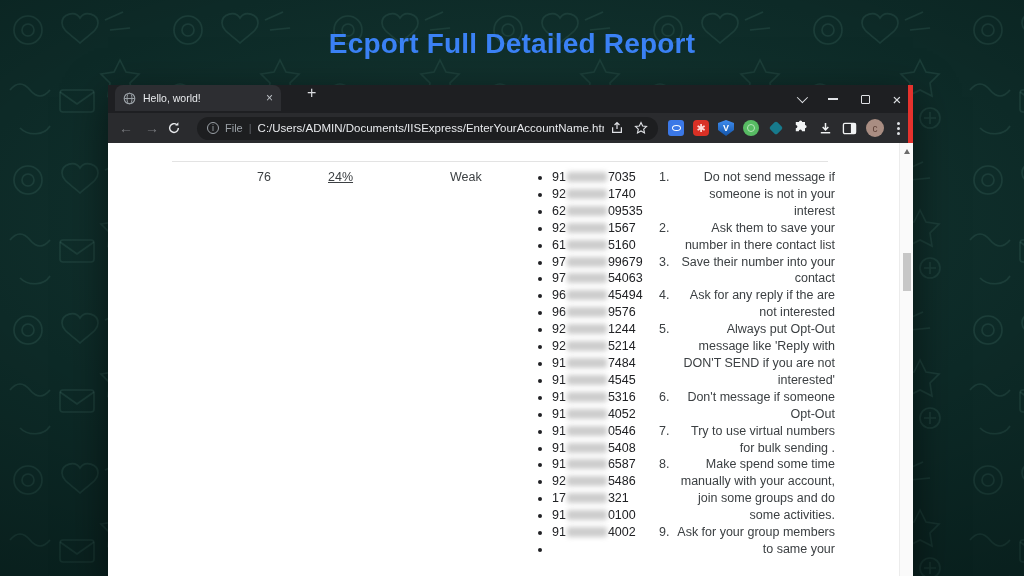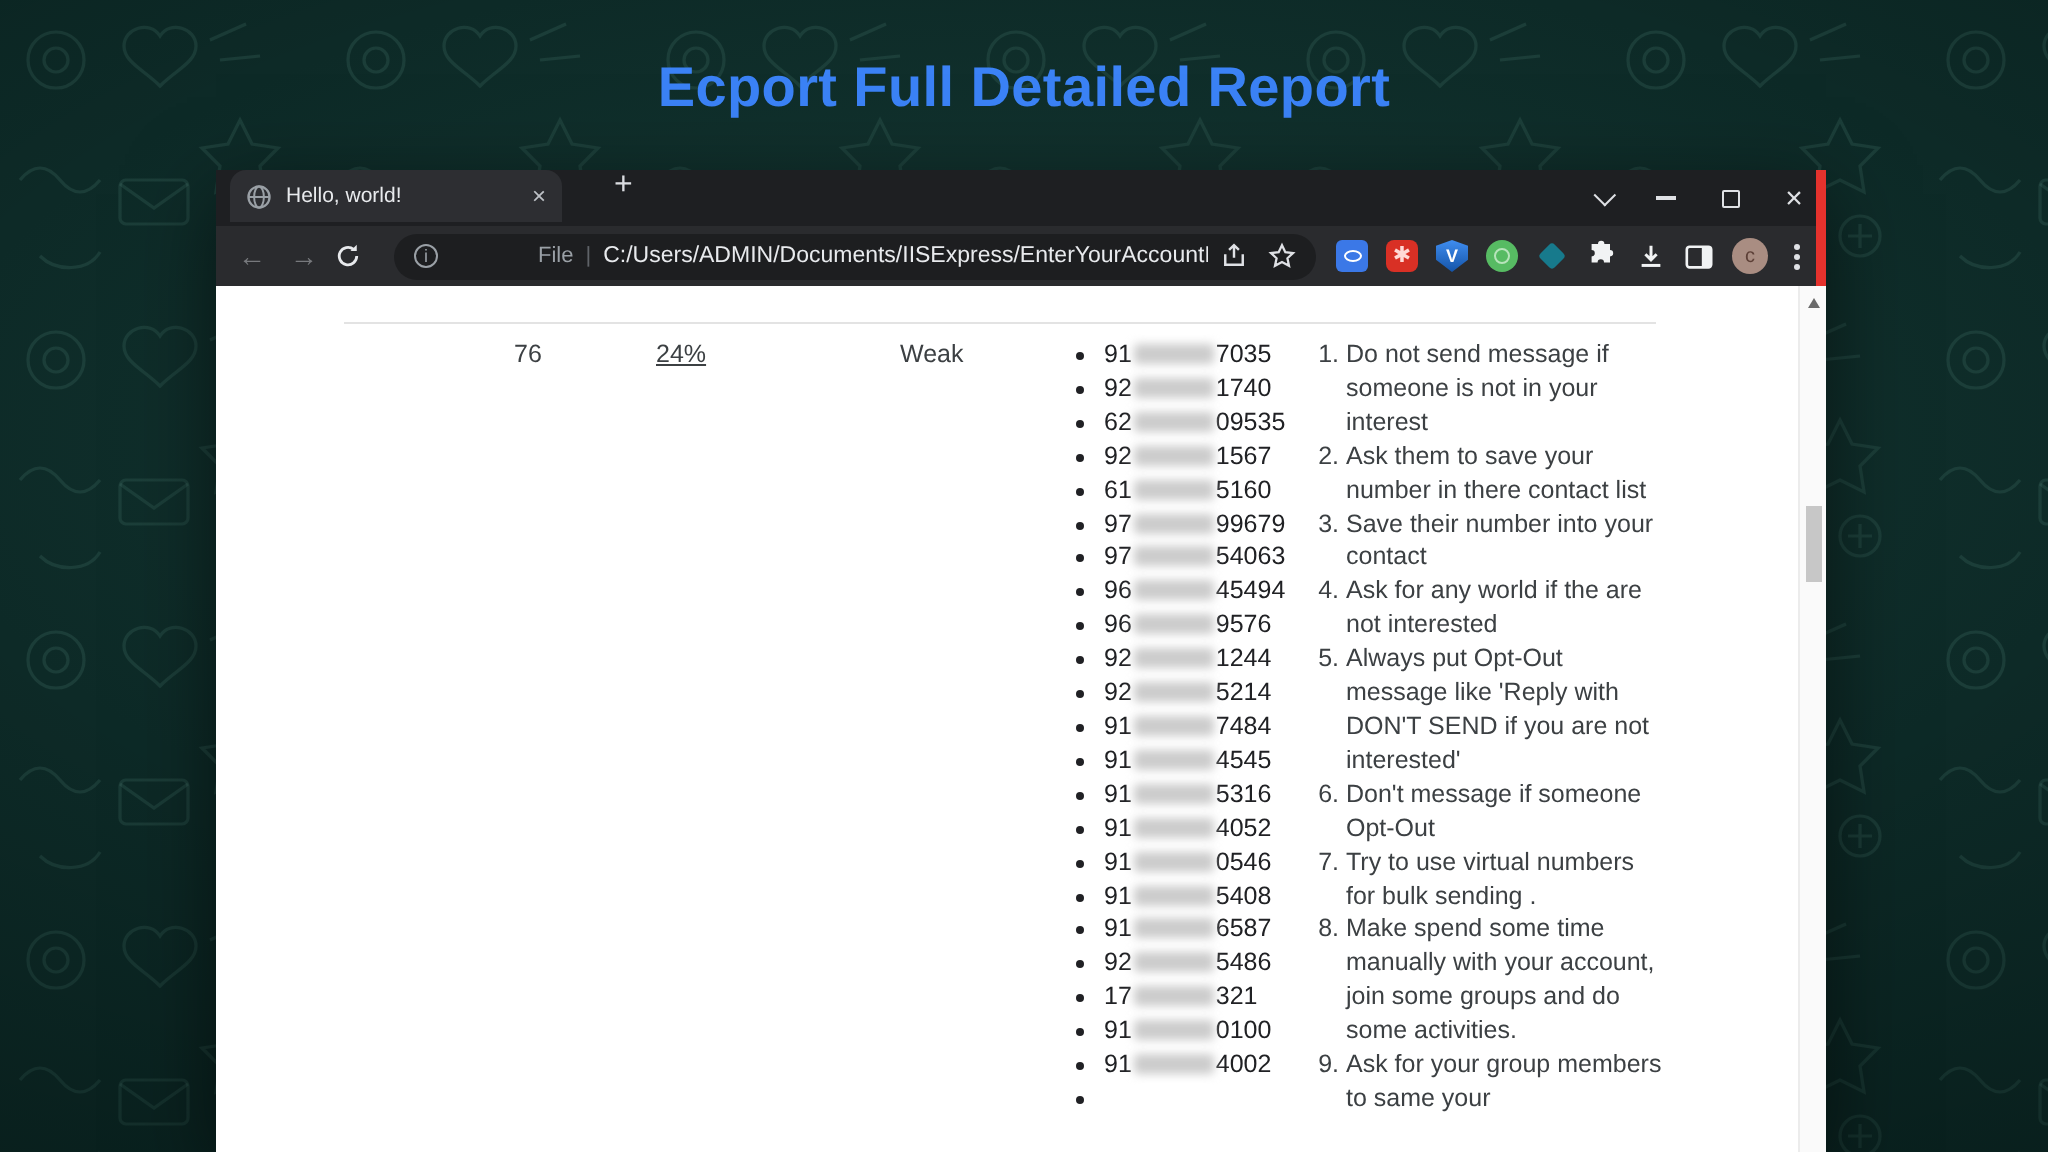--- a/index.html
+++ b/index.html
@@ -31,21 +31,21 @@
   .maxbox { width:9px; height:9px; border:1.5px solid #dfe1e5; border-radius:1px; }
   .wc-close { font-size:15px; }
 
   .toolbar { height:30px; background:#2a2b2e; display:flex; align-items:center; padding:0 7px; gap:4px; position:relative; }
   .nav-btn { width:22px; text-align:center; font-size:14px; }
   .nav-dim { color:#77797d; }
   .omnibox { flex:1; height:23px; background:#1d1e20; border-radius:12px; margin:0 4px;
     display:flex; align-items:center; padding:0 10px; gap:6px; min-width:0; }
   .omni-info { color:#9aa0a6; font-size:11px; border:1px solid #9aa0a6; border-radius:50%;
     width:12px; height:12px; display:flex; align-items:center; justify-content:center; font-size:9px; flex-shrink:0; }
-  .omni-scheme { color:#9aa0a6; font-size:11px; flex-shrink:0;margin-left:44px; }
+  .omni-scheme { color:#9aa0a6; font-size:11px; flex-shrink:0; }
   .omni-sep { color:#5f6368; font-size:11px; flex-shrink:0; }
   .omni-url { color:#e8eaed; font-size:11.5px; white-space:nowrap; overflow:hidden; flex:1; }
   .omni-actions { display:flex; gap:10px; flex-shrink:0; }
   .tb-icons { display:flex; align-items:center; gap:9px; padding:0 2px; }
   .ext { width:16px; height:16px; border-radius:3px; display:flex; align-items:center; justify-content:center; flex-shrink:0; }
   .ext-blue { background:#3b78e7; }
   .ext-blue i { width:9px; height:6px; border:1.5px solid #fff; border-radius:50%; }
   .ext-red { background:#d93025; border-radius:4px; color:#ffd9d6; font-size:11px; line-height:1; }
   .ext-shield { background:linear-gradient(#3f8df0,#1454a8); border-radius:2px;
     clip-path:polygon(50% 0,100% 18%,100% 62%,50% 100%,0 62%,0 18%); color:#fff; font-size:9px; font-weight:700; }
@@ -66,21 +66,21 @@
   .c-label  { left:77px;  width:72px; }
   .c-count  { left:149px; }
   .c-pct    { left:220px;text-decoration:underline; }
   .c-weak   { left:342px; }
   .c-list   { left:417px; width:126px; }
   .c-tips   { left:549px; width:178px; }
   .num-list { list-style:disc; margin-top:0; padding-left:27px; color:#202124; }
   .num-list li { line-height:16.9px; white-space:nowrap; }
   .blurred { display:inline-block; width:40px; height:10px; background:#cccccc;
     border-radius:2px; filter:blur(2.5px); vertical-align:-1px; margin:0 1px; }
-  .tips-list { padding-left:16px; }
+  .tips-list { padding-left:16px;text-align:right; }
   .tips-list li { line-height:16.9px; margin:0; }
 
   
   .scrollbar { position:absolute; top:0; right:0; width:14px; height:100%;
     background:#fafafa; border-left:1px solid #ececec; }
   .sb-up { position:absolute; top:6px; left:4px; width:0; height:0;
     border-left:3.5px solid transparent; border-right:3.5px solid transparent; border-bottom:5px solid #6b6b6b; }
   .sb-thumb { position:absolute; top:110px; left:2.5px; width:8px; height:38px; background:#c7c7c7; }
 
   svg.icon { display:block; }
@@ -258,21 +258,21 @@
 
     <div class="cell c-tips">
       <ol class="tips-list">
 
           <li><span>Do not send message if someone is not in your interest</span></li>
 
           <li><span>Ask them to save your number in there contact list</span></li>
 
           <li><span>Save their number into your contact</span></li>
 
-          <li><span>Ask for any world if the are not interested</span></li>
+          <li><span>Ask for any reply if the are not interested</span></li>
 
           <li><span>Always put Opt-Out message like 'Reply with DON'T SEND if you are not interested'</span></li>
 
           <li><span>Don't message if someone Opt-Out</span></li>
 
           <li><span>Try to use virtual numbers for bulk sending .</span></li>
 
           <li><span>Make spend some time manually with your account, join some groups and do some activities.</span></li>
 
           <li><span>Ask for your group members to same your</span></li>

